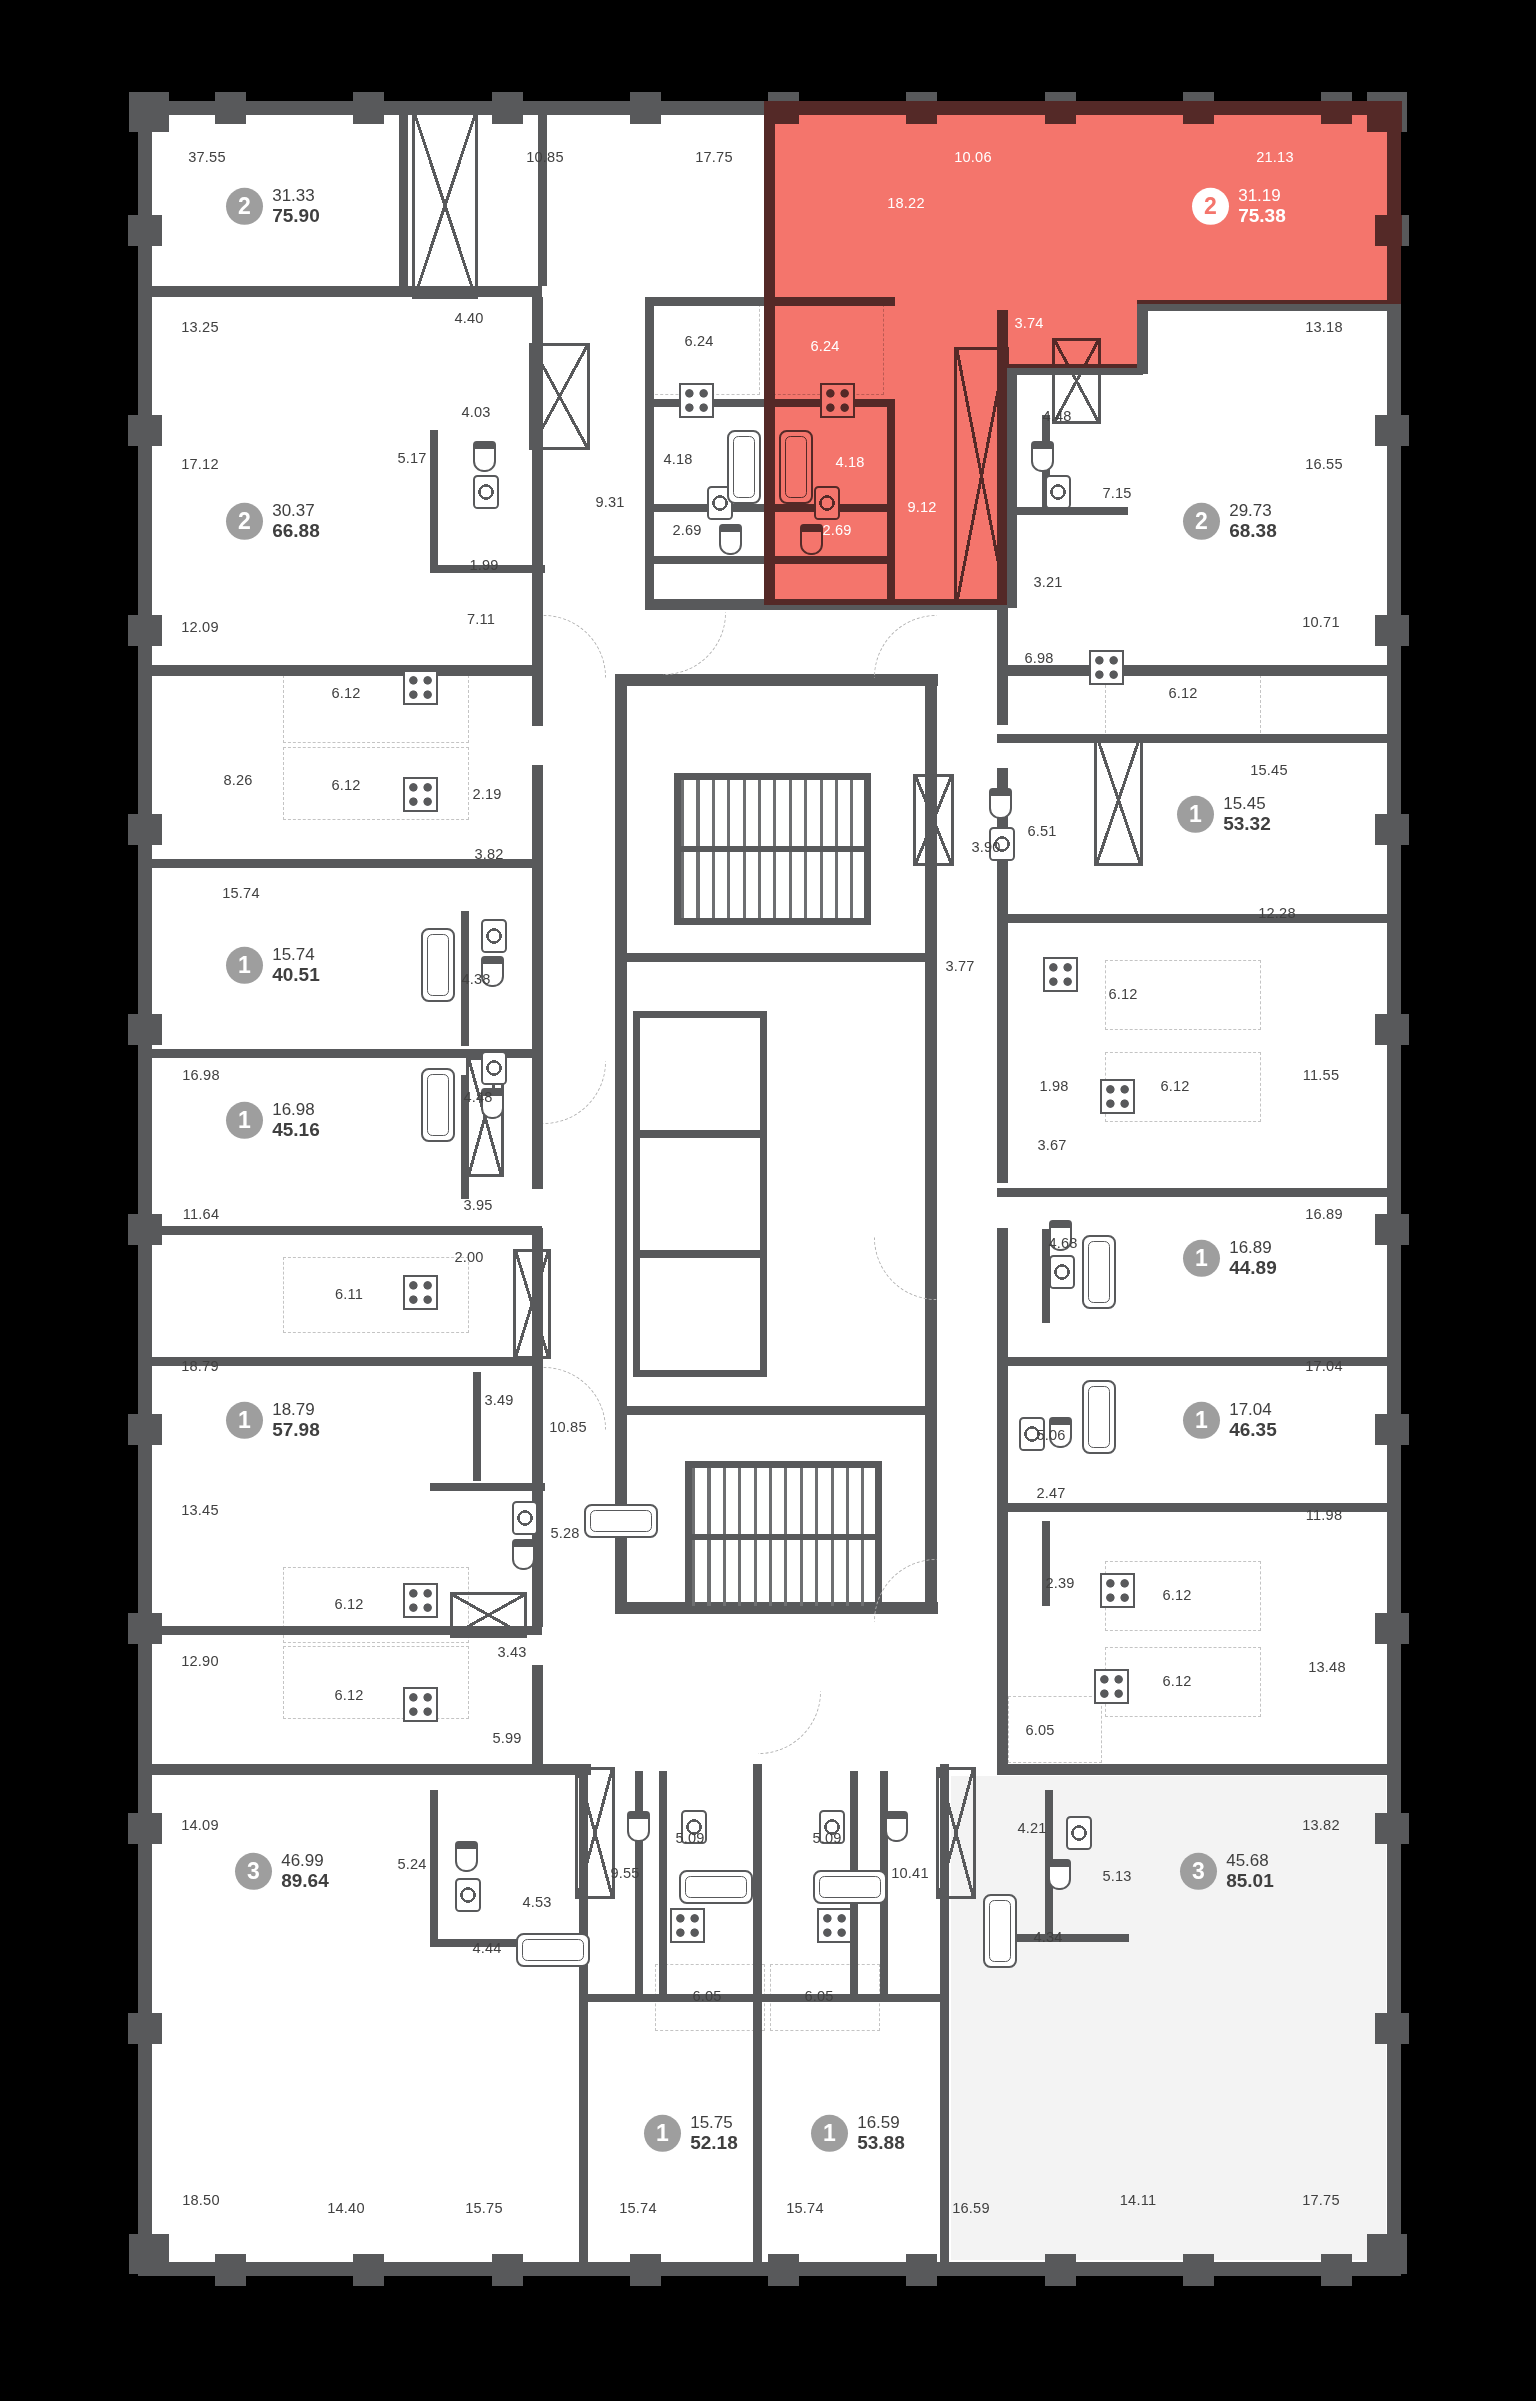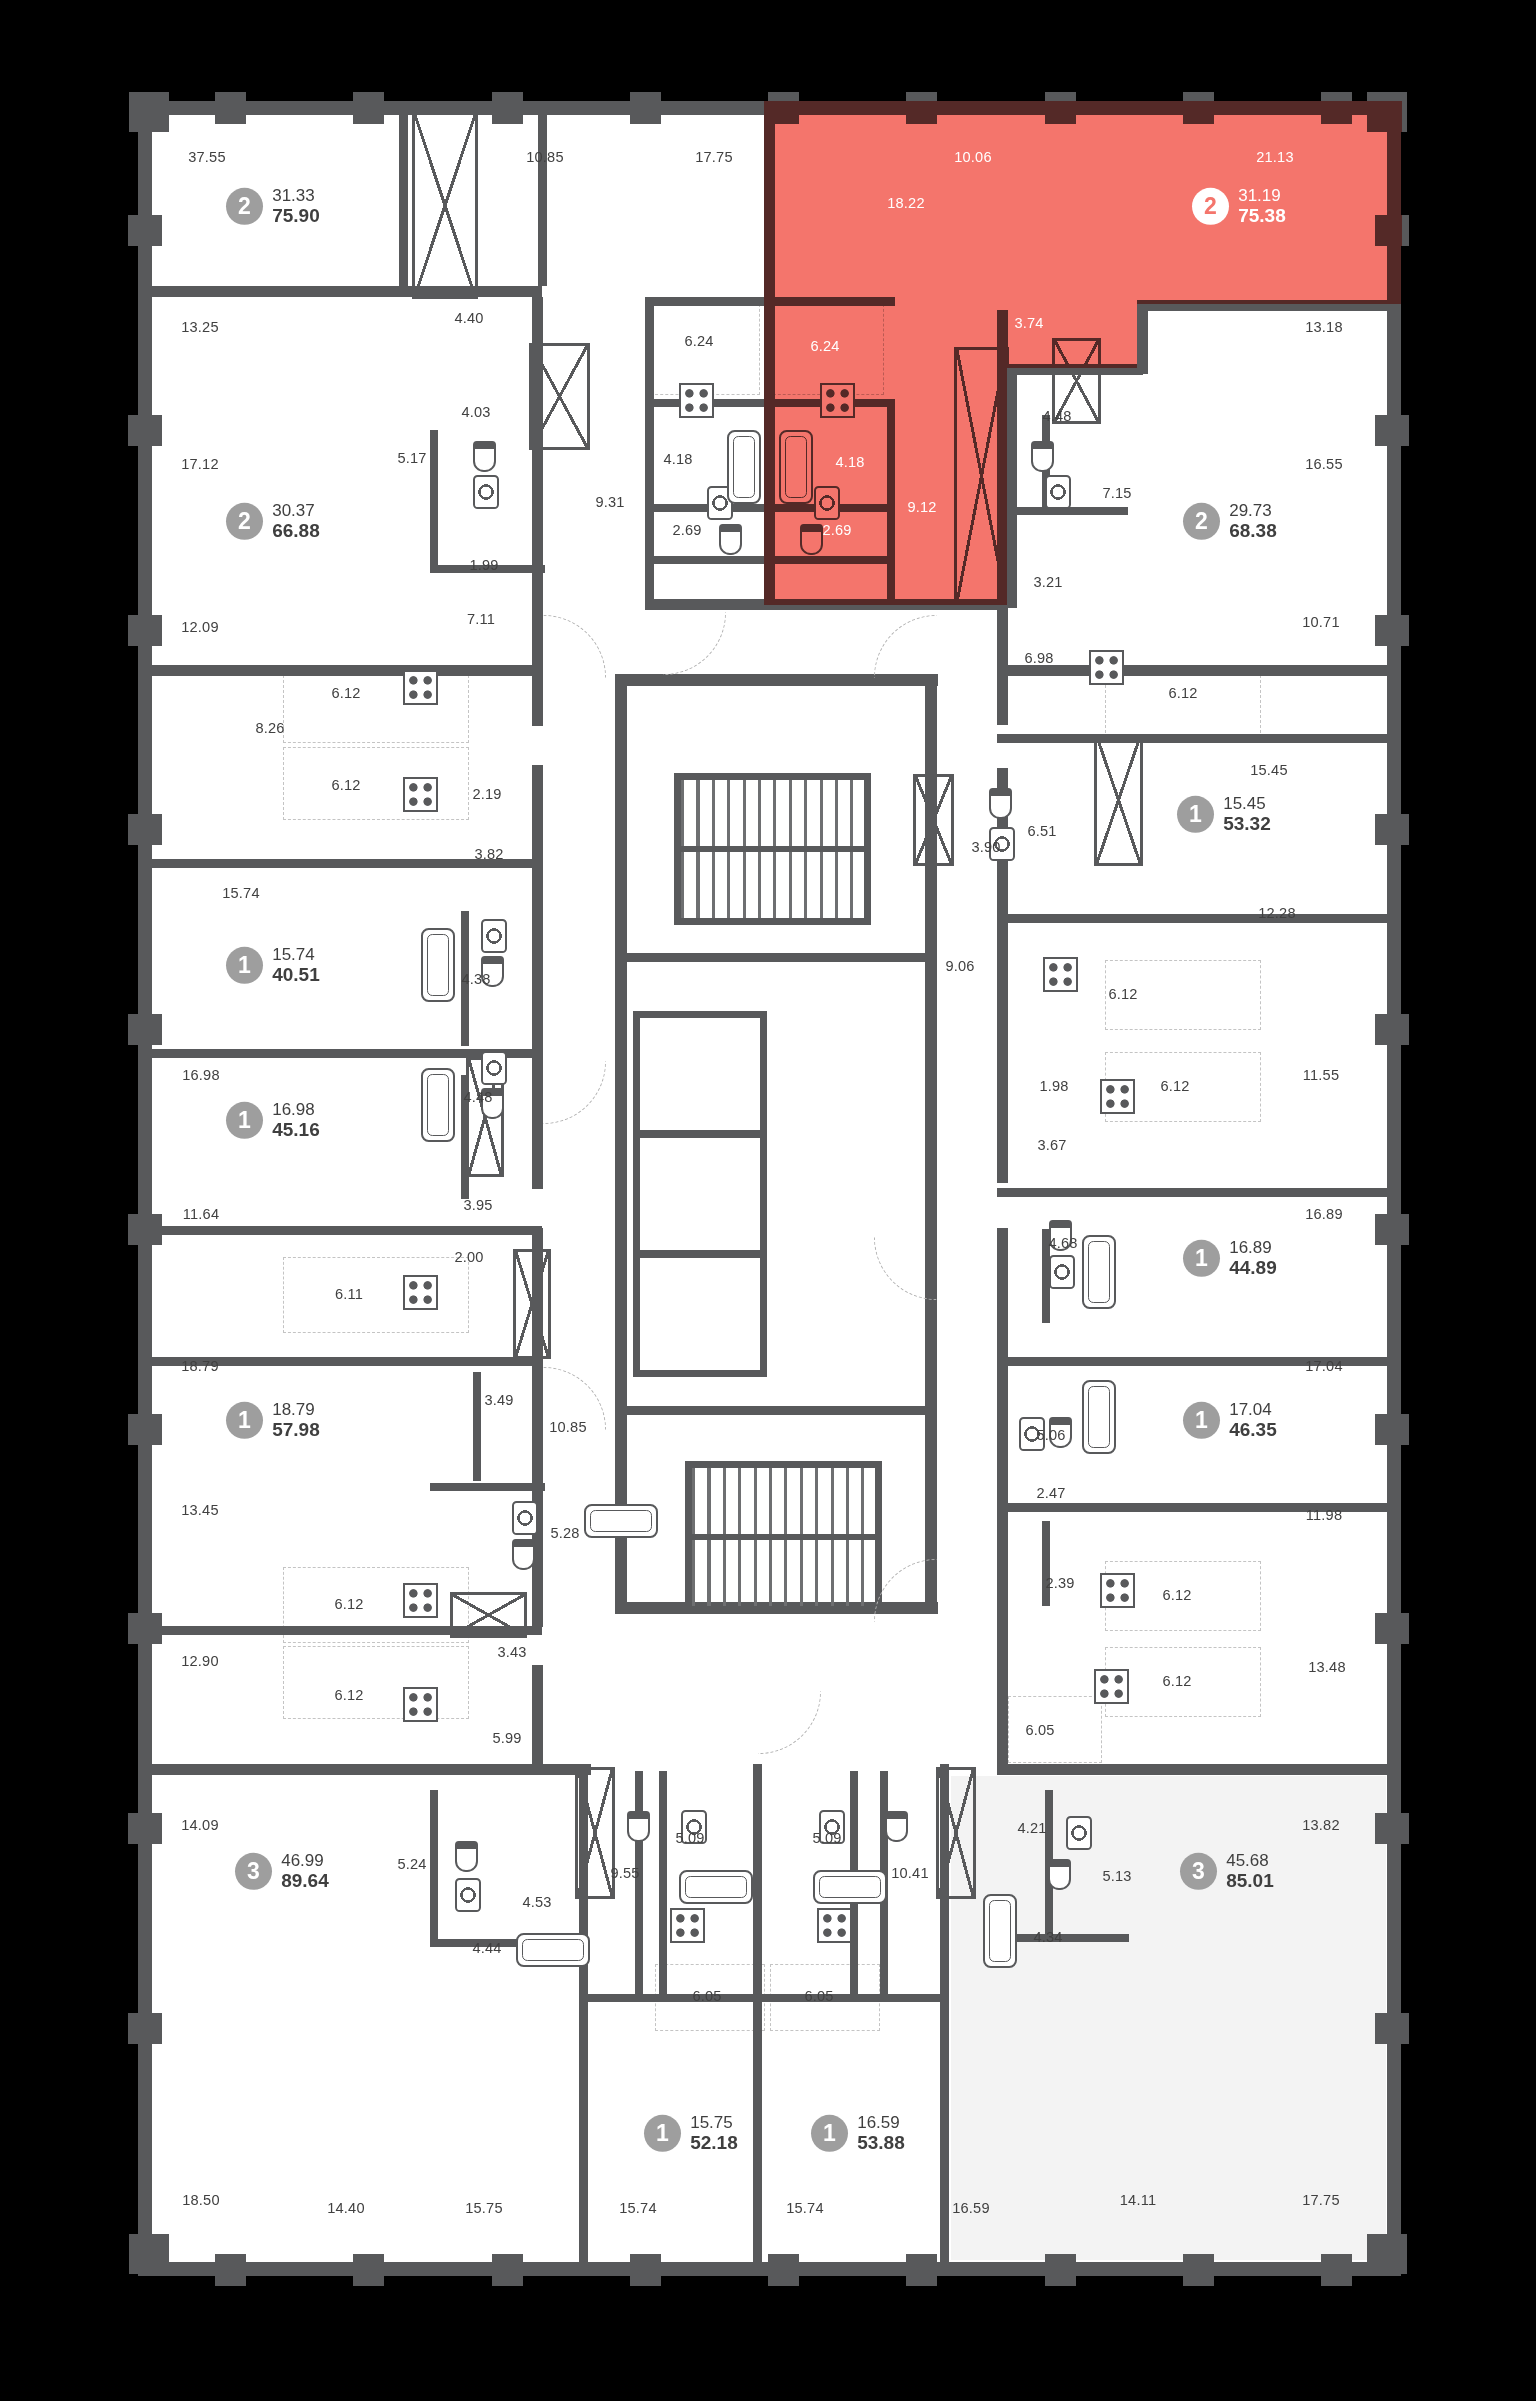--- a/index.html
+++ b/index.html
@@ -283,30 +283,30 @@
       <div class="dim" style="left: 687px; top: 530px;">2.69</div>
       <div class="dim light" style="left: 837px; top: 530px;">2.69</div>
       <div class="dim" style="left: 484px; top: 565px;">1.99</div>
       <div class="dim" style="left: 1048px; top: 582px;">3.21</div>
       <div class="dim" style="left: 200px; top: 627px;">12.09</div>
       <div class="dim" style="left: 481px; top: 619px;">7.11</div>
       <div class="dim" style="left: 1321px; top: 622px;">10.71</div>
       <div class="dim" style="left: 1039px; top: 658px;">6.98</div>
       <div class="dim" style="left: 346px; top: 693px;">6.12</div>
       <div class="dim" style="left: 1183px; top: 693px;">6.12</div>
-      <div class="dim" style="left: 238px; top: 728px; margin-left: 32px;">8.26</div>
+      <div class="dim" style="left: 238px; top: 780px;">8.26</div>
       <div class="dim" style="left: 346px; top: 785px;">6.12</div>
       <div class="dim" style="left: 487px; top: 794px;">2.19</div>
       <div class="dim" style="left: 1269px; top: 770px;">15.45</div>
       <div class="dim" style="left: 1042px; top: 831px;">6.51</div>
       <div class="dim" style="left: 489px; top: 854px;">3.82</div>
       <div class="dim" style="left: 986px; top: 847px;">3.90</div>
       <div class="dim" style="left: 241px; top: 893px;">15.74</div>
       <div class="dim" style="left: 1277px; top: 913px;">12.28</div>
-      <div class="dim" style="left: 960px; top: 966px;">9.06</div>
+      <div class="dim" style="left: 960px; top: 966px;">3.77</div>
       <div class="dim" style="left: 476px; top: 979px;">4.38</div>
       <div class="dim" style="left: 1123px; top: 994px;">6.12</div>
       <div class="dim" style="left: 201px; top: 1075px;">16.98</div>
       <div class="dim" style="left: 1054px; top: 1086px;">1.98</div>
       <div class="dim" style="left: 1175px; top: 1086px;">6.12</div>
       <div class="dim" style="left: 1321px; top: 1075px;">11.55</div>
       <div class="dim" style="left: 478px; top: 1097px;">4.48</div>
       <div class="dim" style="left: 1052px; top: 1145px;">3.67</div>
       <div class="dim" style="left: 201px; top: 1214px;">11.64</div>
       <div class="dim" style="left: 478px; top: 1205px;">3.95</div>

